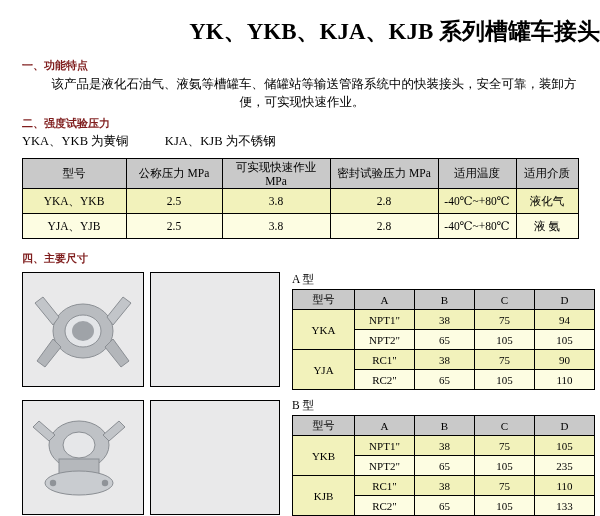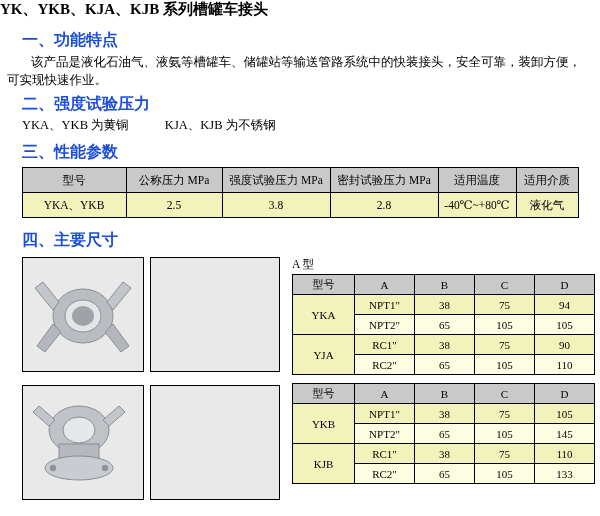--- a/index.html
+++ b/index.html
@@ -14,39 +14,40 @@
     color: #000000;
     overflow: hidden;
     position: relative;
   }
   .page {
     position: relative;
     width: 600px;
     height: 516px;
   }
   .title {
-    text-align: left;
-    font-size: 15px;
+    text-align: right;
+    font-size: 23px;
     font-weight: bold;
     letter-spacing: 0px;
-    padding-top: 0;
+    padding-top: 16px;
     padding-bottom: 6px;
     font-family: "Liberation Serif", "DejaVu Serif", serif;
   }
   .section-head {
-    color: #1d4ed8;
+    color: #7f1d1d;
     font-weight: bold;
-    font-size: 16px;
+    font-size: 11px;
     margin: 5px 0 2px 22px;
   }
   .para {
     font-size: 12.5px;
     line-height: 1.45;
-    margin: 0 18px 0 7px;
+    margin: 0 18px 0 22px;
     text-indent: 24px;
+    text-align: center;
   }
   .mat-line {
     font-size: 12.5px;
     margin: 0 18px 8px 22px;
   }
   .mat-line .gap {
     display: inline-block;
     width: 30px;
   }
 
@@ -149,49 +150,56 @@
   <div class="section-head">一、功能特点</div>
   <div class="para">该产品是液化石油气、液氨等槽罐车、储罐站等输送管路系统中的快装接头，安全可靠，装卸方便，可实现快速作业。</div>
 
   <div class="section-head">二、强度试验压力</div>
   <div class="mat-line">
     <span>YKA、YKB 为黄铜</span>
     <span class="gap"></span>
     <span>KJA、KJB 为不锈钢</span>
   </div>
 
-  <div class="section-head">三、性能参数</div>
 
   <table class="perf">
     <colgroup>
       <col style="width:104px">
       <col style="width:96px">
       <col style="width:108px">
       <col style="width:108px">
       <col style="width:78px">
       <col style="width:62px">
     </colgroup>
     <thead>
       <tr>
         <th>型号</th>
         <th>公称压力 MPa</th>
-        <th>强度试验压力 MPa</th>
+        <th>可实现快速作业 MPa</th>
         <th>密封试验压力 MPa</th>
         <th>适用温度</th>
         <th>适用介质</th>
       </tr>
     </thead>
     <tbody>
       <tr>
         <td>YKA、YKB</td>
         <td>2.5</td>
         <td>3.8</td>
         <td>2.8</td>
         <td>-40℃~+80℃</td>
         <td>液化气</td>
+      </tr>
+      <tr class="alt">
+        <td>YJA、YJB</td>
+        <td>2.5</td>
+        <td>3.8</td>
+        <td>2.8</td>
+        <td>-40℃~+80℃</td>
+        <td>液 氨</td>
       </tr>
     </tbody>
   </table>
 
   <div class="section-head" style="margin-top:12px">四、主要尺寸</div>
 
   <div class="dims">
 
     <div class="imgrow" style="margin-top:4px">
       <div class="photo p1">
@@ -299,20 +307,21 @@
             <td>RC2"</td>
             <td>65</td>
             <td>105</td>
             <td>110</td>
           </tr>
         </tbody>
       </table>
     </div>
 
     <div class="right-block rb2">
+      <div class="lbl">B 型</div>
       <table class="dim">
         <colgroup>
           <col style="width:62px">
             <col style="width:60px">
             <col style="width:60px">
             <col style="width:60px">
             <col style="width:60px">
         </colgroup>
         <thead>
           <tr>
@@ -328,21 +337,21 @@
             <td rowspan="2">YKB</td>
             <td>NPT1"</td>
             <td>38</td>
             <td>75</td>
             <td>105</td>
           </tr>
           <tr class="alt">
             <td>NPT2"</td>
             <td>65</td>
             <td>105</td>
-            <td>145</td>
+            <td>235</td>
           </tr>
           <tr>
             <td rowspan="2">KJB</td>
             <td>RC1"</td>
             <td>38</td>
             <td>75</td>
             <td>110</td>
           </tr>
           <tr class="alt">
             <td>RC2"</td>

